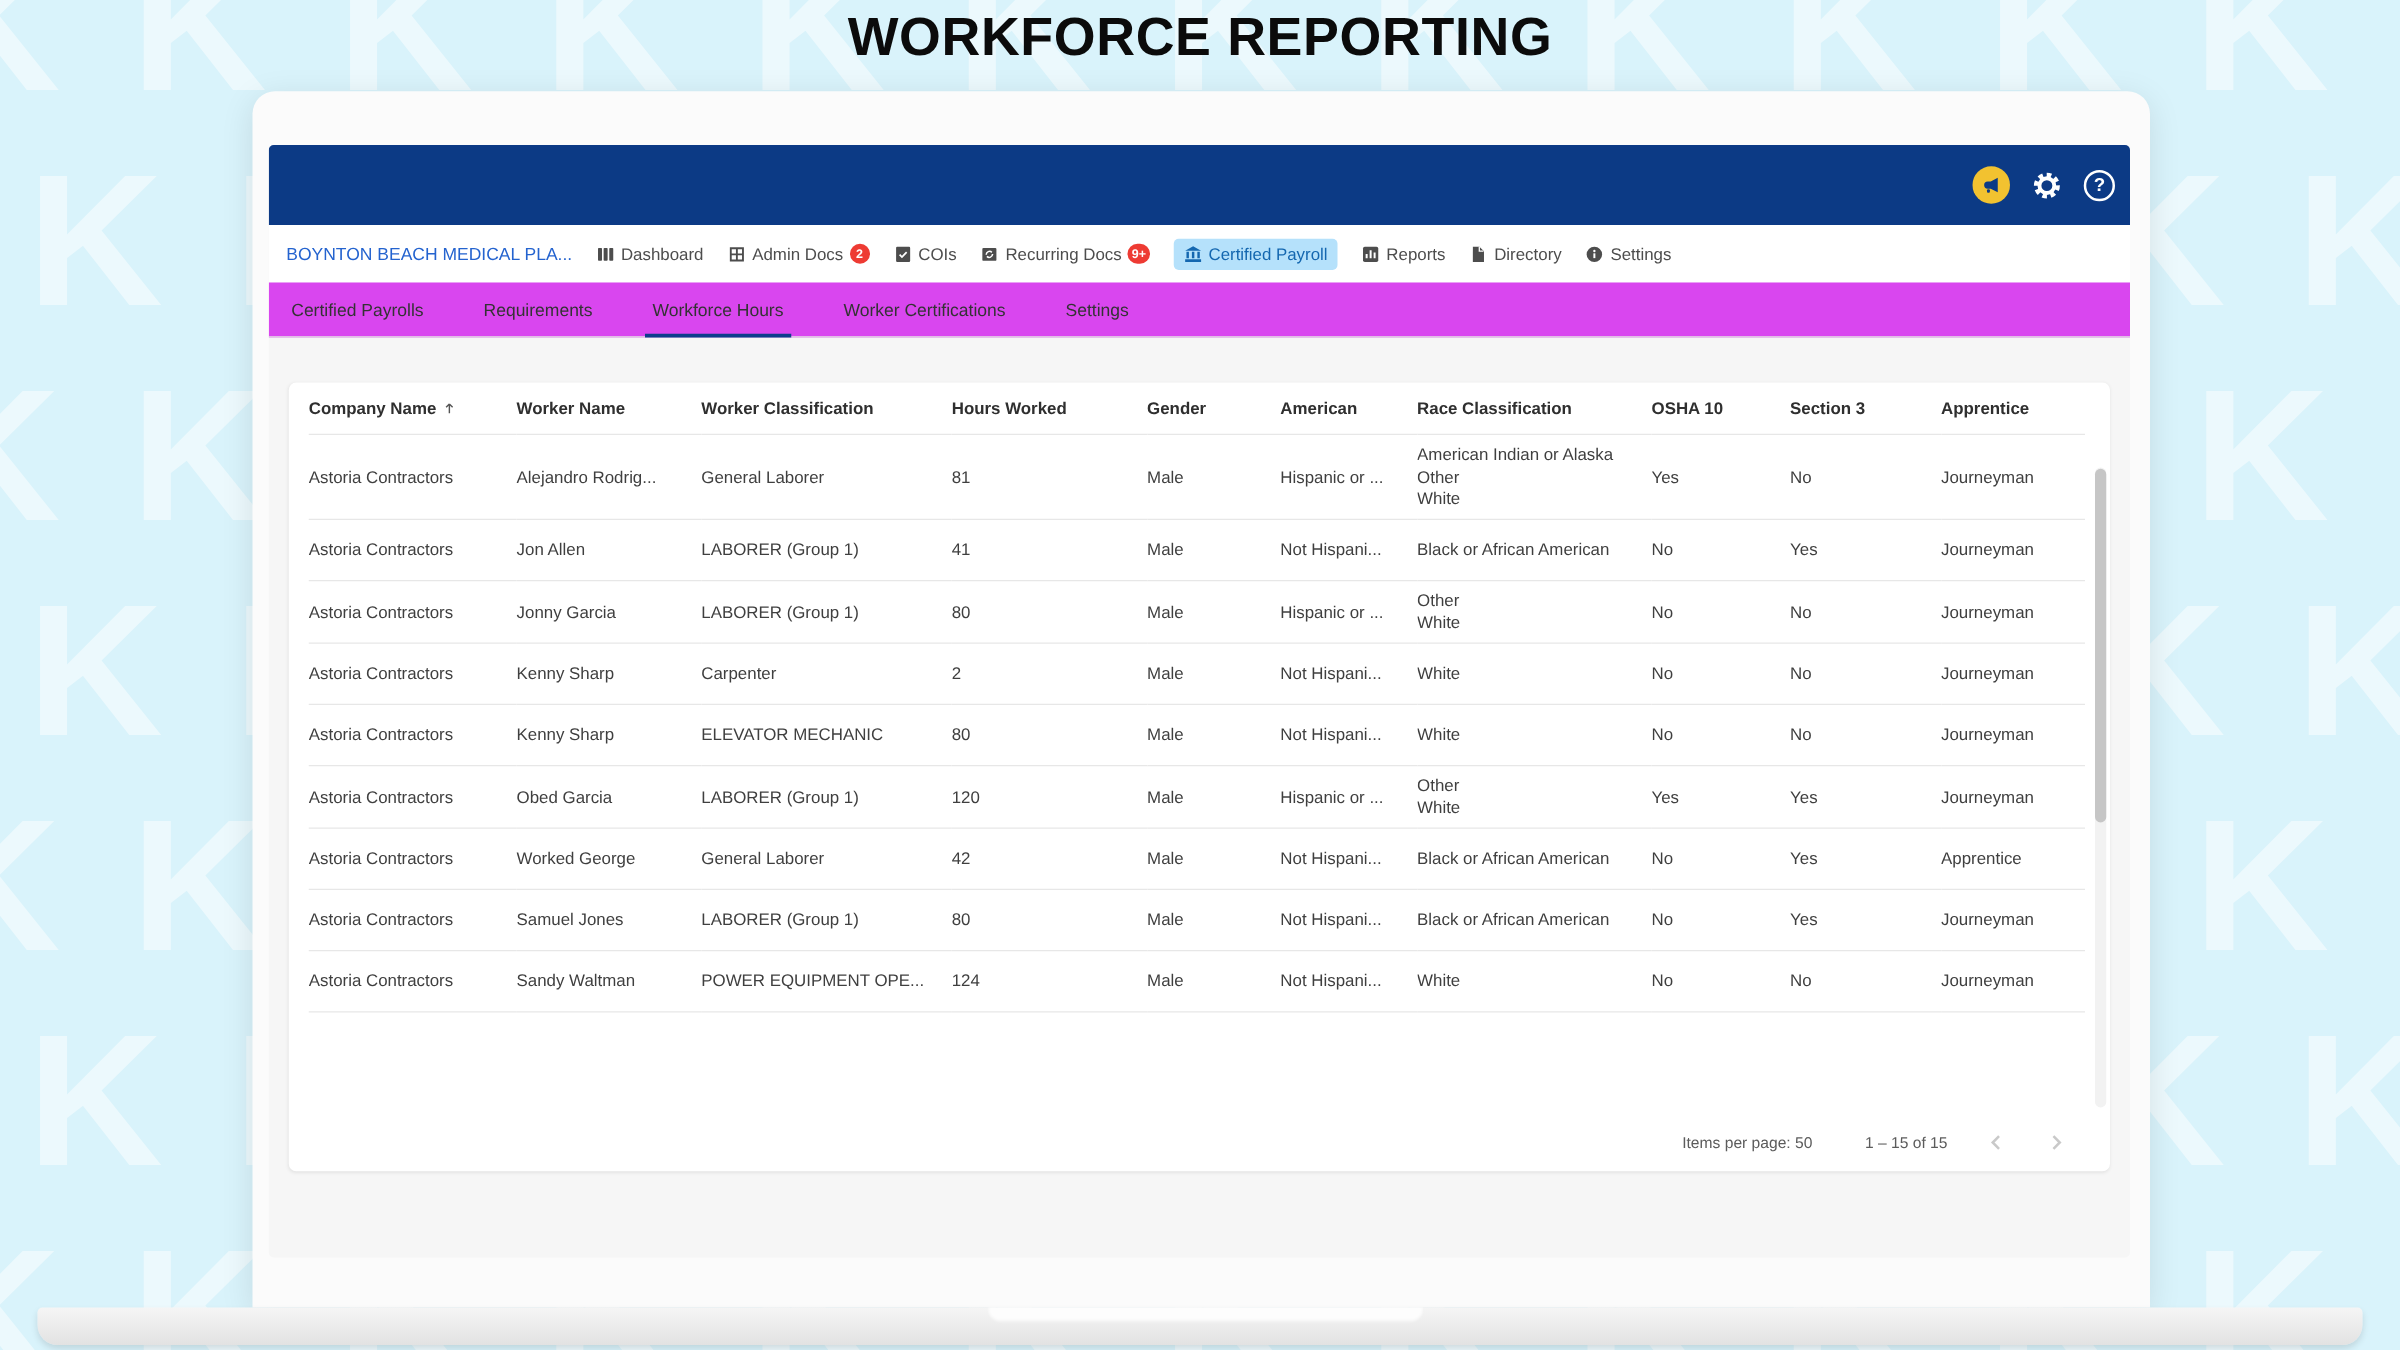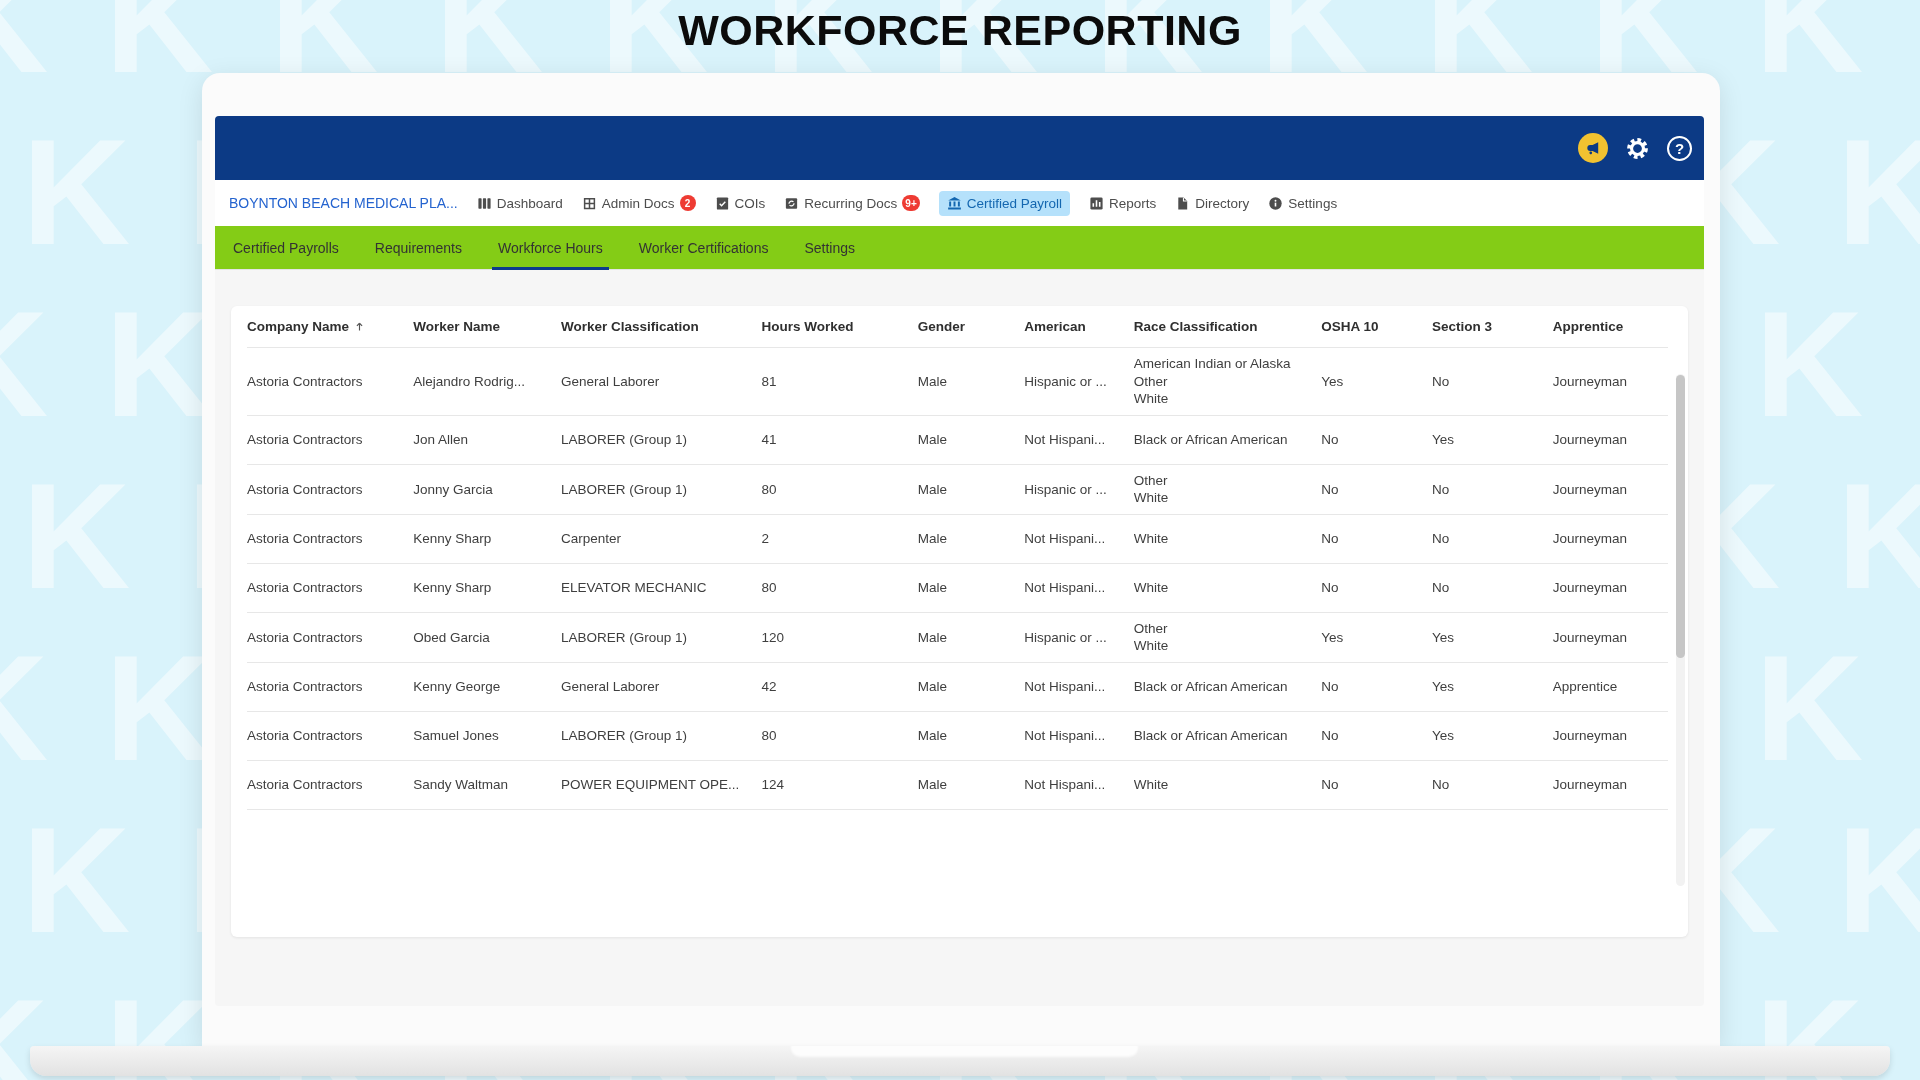--- a/index.html
+++ b/index.html
@@ -69,21 +69,21 @@
   }
   .nav-item svg { width:15px; height:15px; flex:0 0 auto; }
   .nav-item.active { background:#b5e1fb; color:#1467b0; padding:5px 8px; border-radius:4px; }
   .badge {
     min-width:16px; height:16px; border-radius:8px; background:#ee3b33;
     color:#fff; font-size:10px; font-weight:bold;
     display:inline-flex; align-items:center; justify-content:center; padding:0 3px;
   }
   
   .tabs {
-    flex:0 0 44px; background:#84cc16; display:flex; gap:24px; padding:0 2px 0 12px;
+    flex:0 0 44px; background:#d946ef; display:flex; gap:36px; padding:0 2px 0 12px;
     border-bottom:1px solid #e4e4e4;
   }
   .tab {
     position:relative; font-size:14px; color:#333; padding:14px 6px 0; cursor:pointer;
   }
   .tab.active::after {
     content:""; position:absolute; left:0; right:0; bottom:-1px; height:3px; background:#0d3c8c;
   }
   
   .content { flex:1; padding:24px 16px 0; }
@@ -461,21 +461,21 @@
                 <td>
                   <div class="race-line">Other</div>
                   <div class="race-line">White</div>
                 </td>
                 <td>Yes</td>
                 <td>Yes</td>
                 <td>Journeyman</td>
               </tr>
               <tr>
                 <td>Astoria Contractors</td>
-                <td>Kenny George</td>
+                <td>Worked George</td>
                 <td>General Laborer</td>
                 <td>42</td>
                 <td>Male</td>
                 <td>Not Hispani...</td>
                 <td>
                   <div class="race-line">Black or African American</div>
                 </td>
                 <td>No</td>
                 <td>Yes</td>
                 <td>Apprentice</td>
@@ -508,20 +508,35 @@
                 <td>No</td>
                 <td>Journeyman</td>
               </tr>
             </tbody>
         </table>
 
         <div class="v-scroll">
           <div class="v-thumb"></div>
         </div>
 
+        <div class="pagination">
+          <span>Items per page:</span>&nbsp;
+          <span>50</span>
+          <span class="range">1 – 15 of 15</span>
+          <span class="pager-btn">
+              <svg viewBox="0 0 16 16" fill="currentColor" xmlns="http://www.w3.org/2000/svg">
+                <path d="M10 3.5 5.5 8 10 12.5" fill="none" stroke="currentColor" stroke-width="1.8"></path>
+              </svg>
+            </span>
+          <span class="pager-btn">
+              <svg viewBox="0 0 16 16" fill="currentColor" xmlns="http://www.w3.org/2000/svg">
+                <path d="M6 3.5 10.5 8 6 12.5" fill="none" stroke="currentColor" stroke-width="1.8"></path>
+              </svg>
+            </span>
+        </div>
       </div>
 
     </div>
   </div>
 </div>
 
 <div class="laptop-base">
   <div class="base-notch"></div>
 </div>
 

